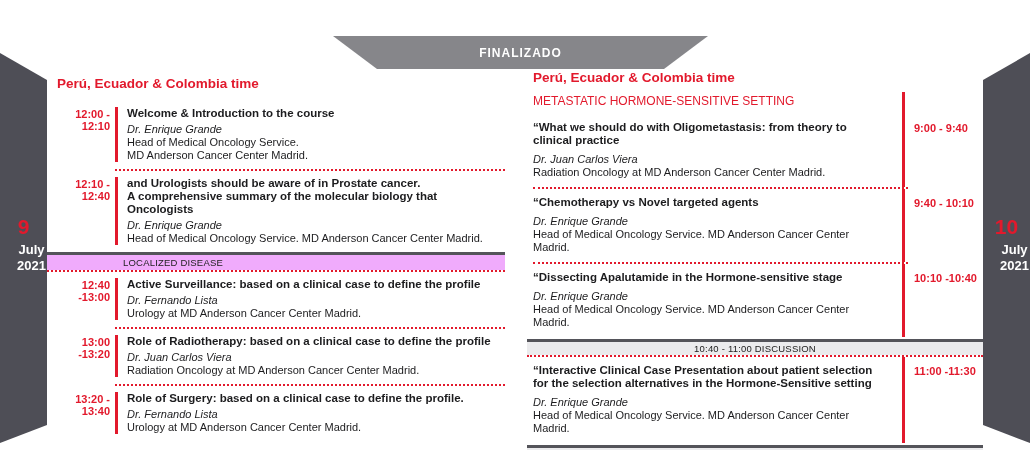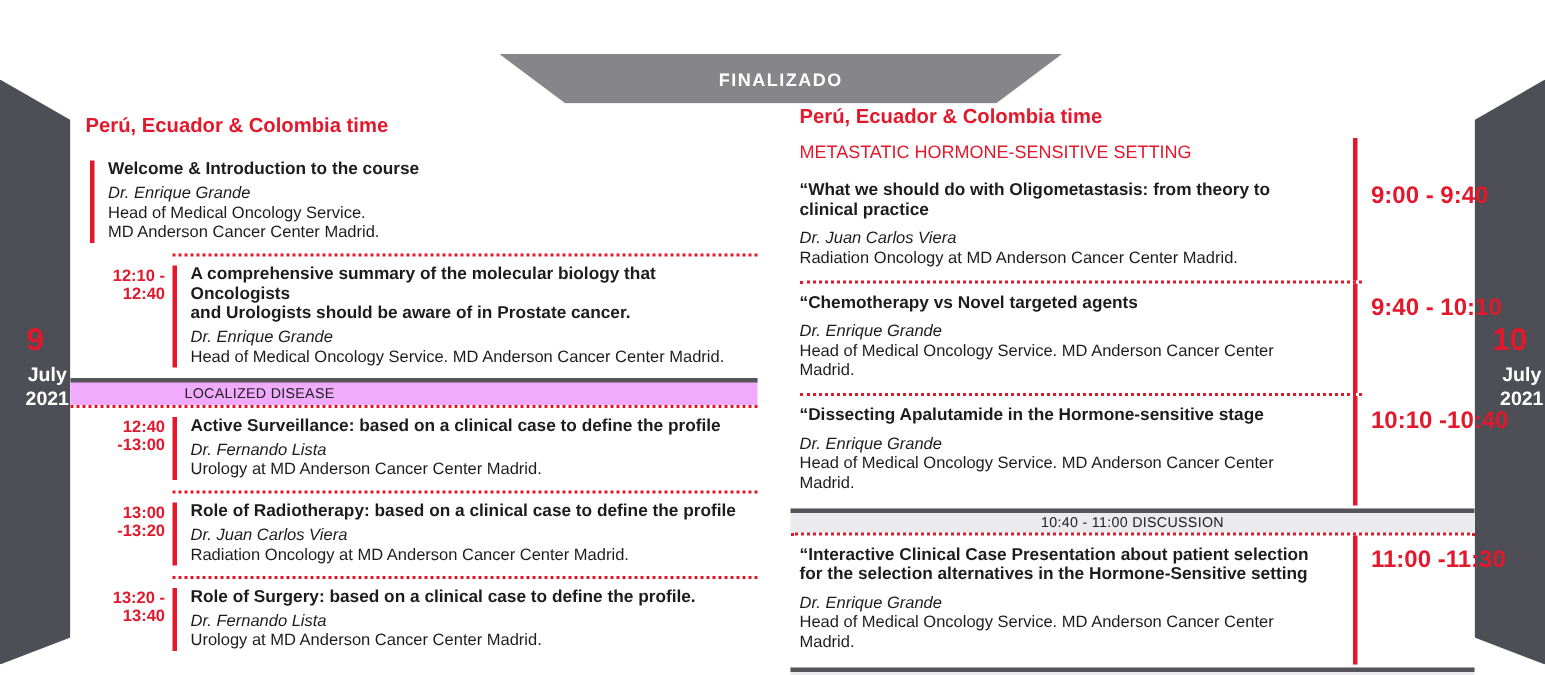--- a/index.html
+++ b/index.html
@@ -39,21 +39,21 @@
   .l-dots{border-top:2px dotted #e2192c;margin-left:68px;height:0;}
   .l-bar{height:18px;border-top:3px solid #54545a;background:#f0abfc;display:flex;align-items:center;
          padding-left:76px;font-size:9.5px;color:#222;letter-spacing:.2px;}
   .l-bar-dots{border-top:2px dotted #e2192c;height:0;}
   
   .r-head{display:flex;}
   .r-row{display:flex;padding:0;}
   .r-content{width:378px;flex:none;border-right:3px solid #e2192c;padding:7px 26px 8px 6px;}
   .r-head .r-content{padding:2px 10px 6px 6px;}
   .section-title{font-size:12px;font-weight:normal;color:#e2192c;}
-  .r-time{padding-left:9px;padding-top:8px;font-size:16px;font-weight:bold;color:#e2192c;flex:none;}
+  .r-time{padding-left:9px;padding-top:8px;font-size:11px;font-weight:bold;color:#e2192c;flex:none;}
   .r-content .s-speaker{margin-top:6px;}
   .r-dots{border-top:2px dotted #e2192c;margin-left:6px;width:375px;height:0;}
   .r-bar{height:16px;border-top:3px solid #54545a;background:#ebebed;display:flex;align-items:center;
          justify-content:center;font-size:9.5px;color:#222;letter-spacing:.2px;margin-top:2px;}
   .r-bar-dots{border-top:2px dotted #e2192c;height:0;}
 </style>
 </head>
 <body>
 
 <div class="stage">
@@ -75,33 +75,34 @@
   </div>
 
   <div class="banner">
     <span>FINALIZADO</span>
   </div>
 
   <div class="col col-left">
     <div class="tz">Perú, Ecuador &amp; Colombia time</div>
     <div id="left-rows">
         <div class="l-row">
+          <div class="l-time">12:00 - 12:10</div>
           <div class="l-content">
             <div class="s-title">Welcome &amp; Introduction to the course</div>
             <div class="s-speaker">Dr. Enrique Grande</div>
             <div class="s-aff">Head of Medical Oncology Service.</div>
             <div class="s-aff">MD Anderson Cancer Center Madrid.</div>
           </div>
         </div>
         <div class="l-dots"></div>
         <div class="l-row">
           <div class="l-time">12:10 - 12:40</div>
           <div class="l-content">
+            <div class="s-title">and Urologists should be aware of in Prostate cancer.</div>
             <div class="s-title">A comprehensive summary of the molecular biology that Oncologists</div>
-            <div class="s-title">and Urologists should be aware of in Prostate cancer.</div>
             <div class="s-speaker">Dr. Enrique Grande</div>
             <div class="s-aff">Head of Medical Oncology Service. MD Anderson Cancer Center Madrid.</div>
           </div>
         </div>
         <div class="l-bar">LOCALIZED DISEASE</div>
         <div class="l-bar-dots"></div>
         <div class="l-row">
           <div class="l-time">12:40 -13:00</div>
           <div class="l-content">
             <div class="s-title">Active Surveillance: based on a clinical case to define the profile</div>

